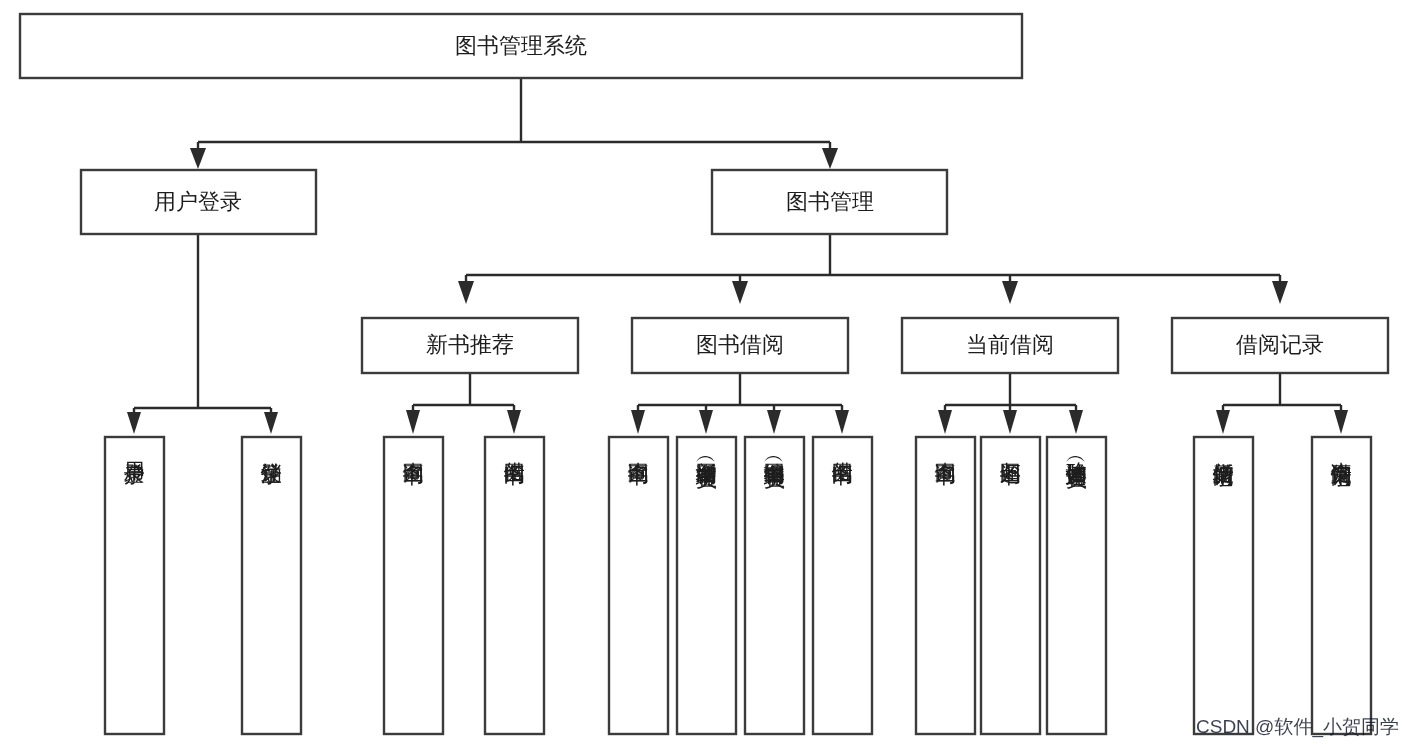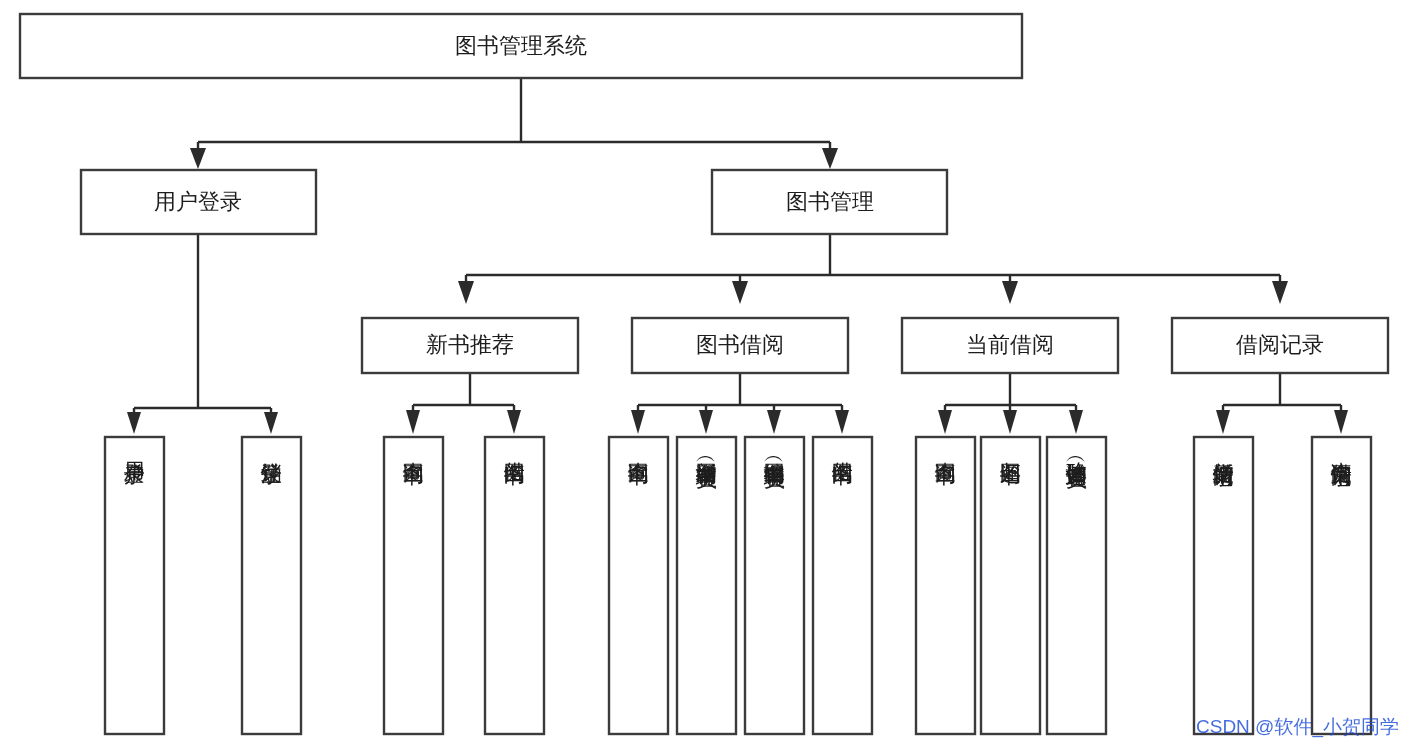--- a/index.html
+++ b/index.html
@@ -64,21 +64,21 @@
     align-items: center;
     justify-content: flex-start;
     pointer-events: none;
     box-sizing: border-box;
     padding-top: 8px;
   }
   .watermark {
     position: absolute;
     font-family: "Liberation Sans", "DejaVu Sans", sans-serif;
     font-size: 19px;
-    color: #1d4ed8;
+    color: #0f172a;
     opacity: 0.82;
     white-space: nowrap;
     text-align: center;
   }
 </style>
 </head>
 <body>
 
 <div id="diagram-root">
 

